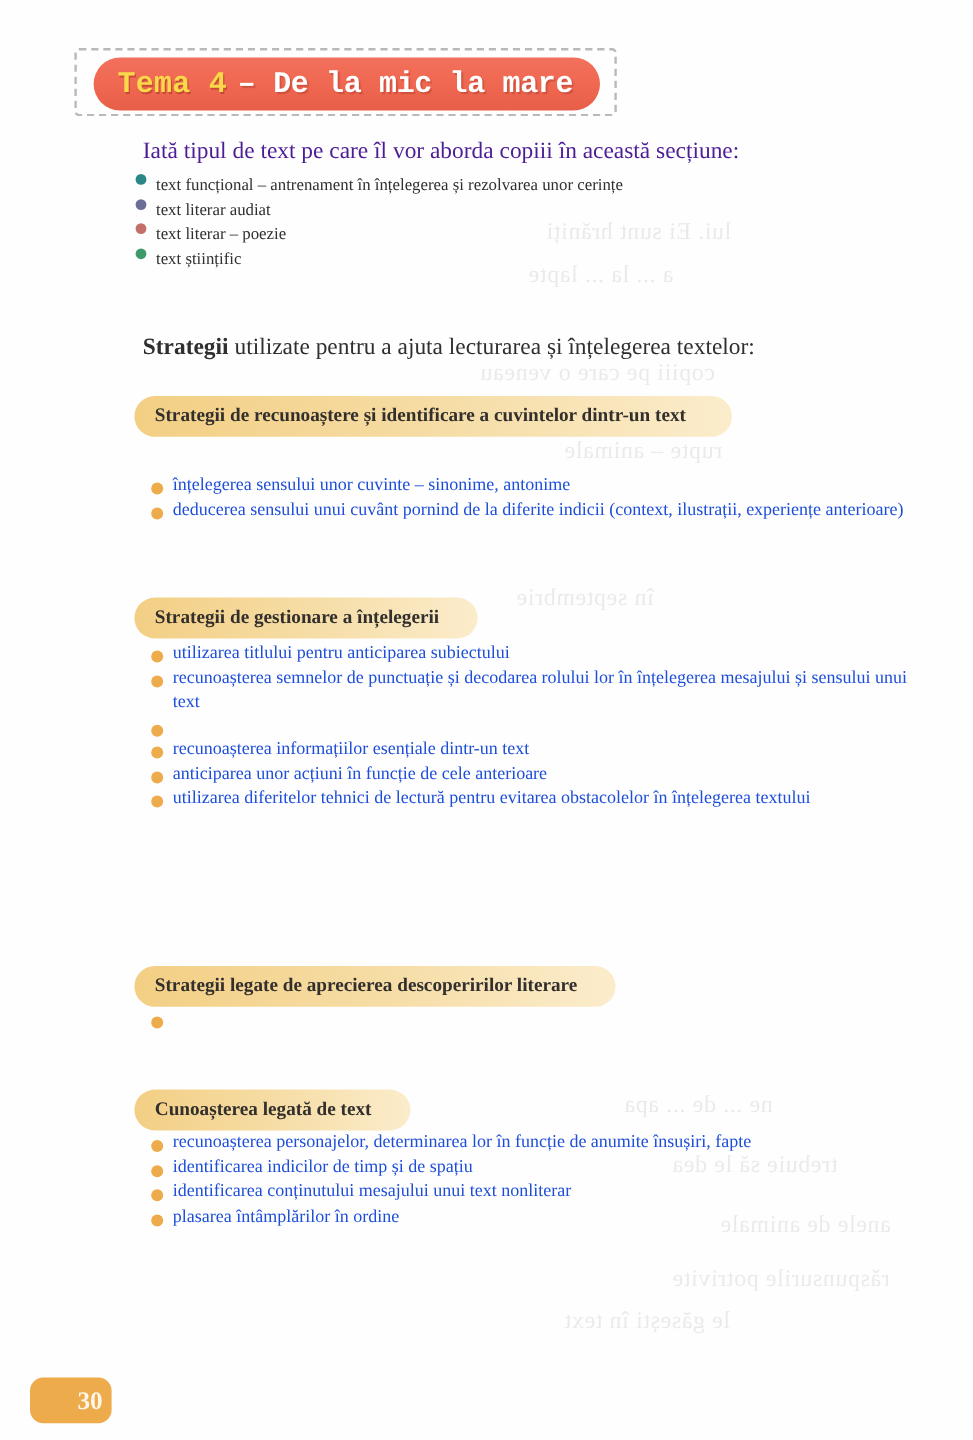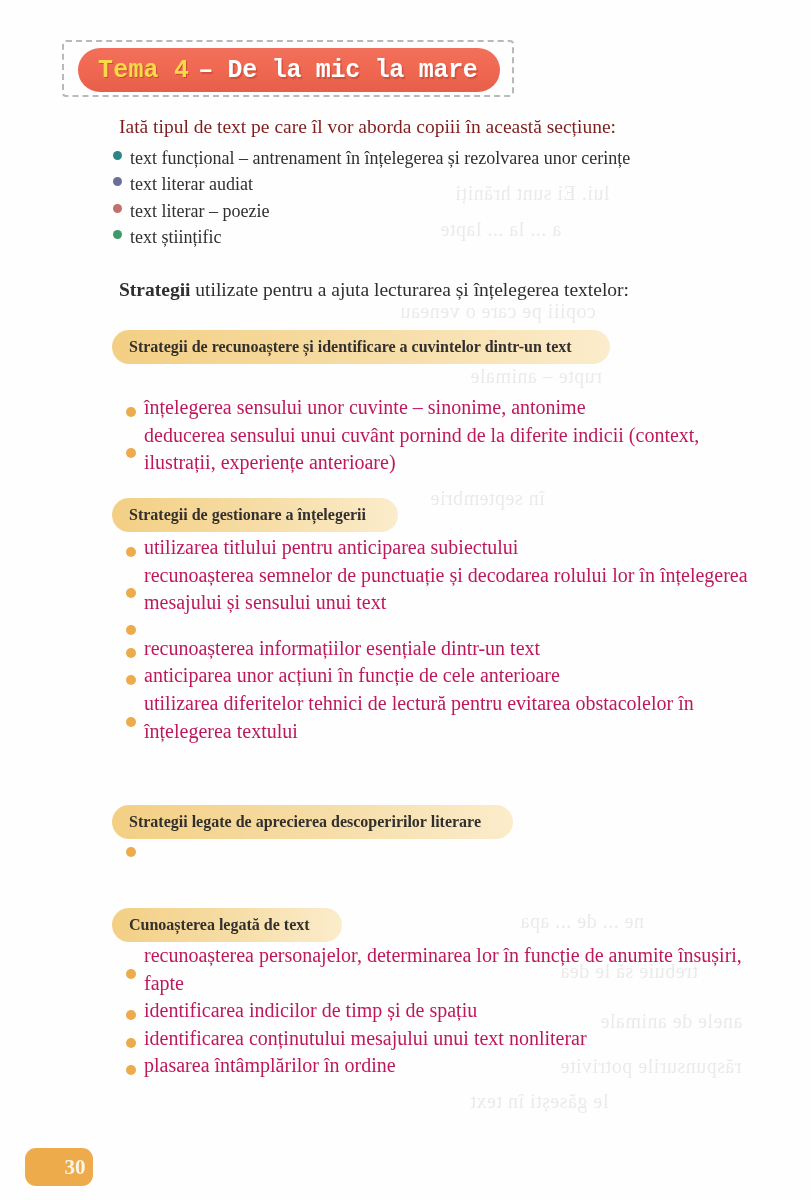--- a/index.html
+++ b/index.html
@@ -88,36 +88,36 @@
     width: 811px;
     z-index: 2;
   }
 
   .intro {
     position: absolute;
     left: 119px;
     top: 114px;
     font-size: 19.5px;
     line-height: 1.32;
-    color: #7f1d1d;
+    color: #4c1d95;
   }
 
   
   .type-list {
     position: absolute;
     left: 113px;
     top: 145px;
     list-style: none;
     margin: 0;
     padding: 0;
   }
   .type-list li {
     display: flex;
     align-items: baseline;
-    font-size: 18px;
+    font-size: 14px;
     line-height: 1.47;
     color: #2f2f2f;
   }
   .dot {
     width: 9px;
     height: 9px;
     border-radius: 50%;
     flex: 0 0 auto;
     margin-right: 8px;
     position: relative;
@@ -151,24 +151,24 @@
   }
   .pill.two-line { padding-right: 38px; }
 
   .item-list {
     list-style: none;
     margin: 0;
     padding: 0;
   }
   .item-list li {
     display: flex;
-    align-items: center;
-    font-size: 20px;
+    align-items: flex-start;
+    font-size: 15px;
     line-height: 1.38;
-    color: #be185d;
+    color: #1d4ed8;
   }
   .bdot {
     width: 10px;
     height: 10px;
     border-radius: 50%;
     background: #edab4b;
     flex: 0 0 auto;
     margin-right: 8px;
     margin-top: 8px;
   }

